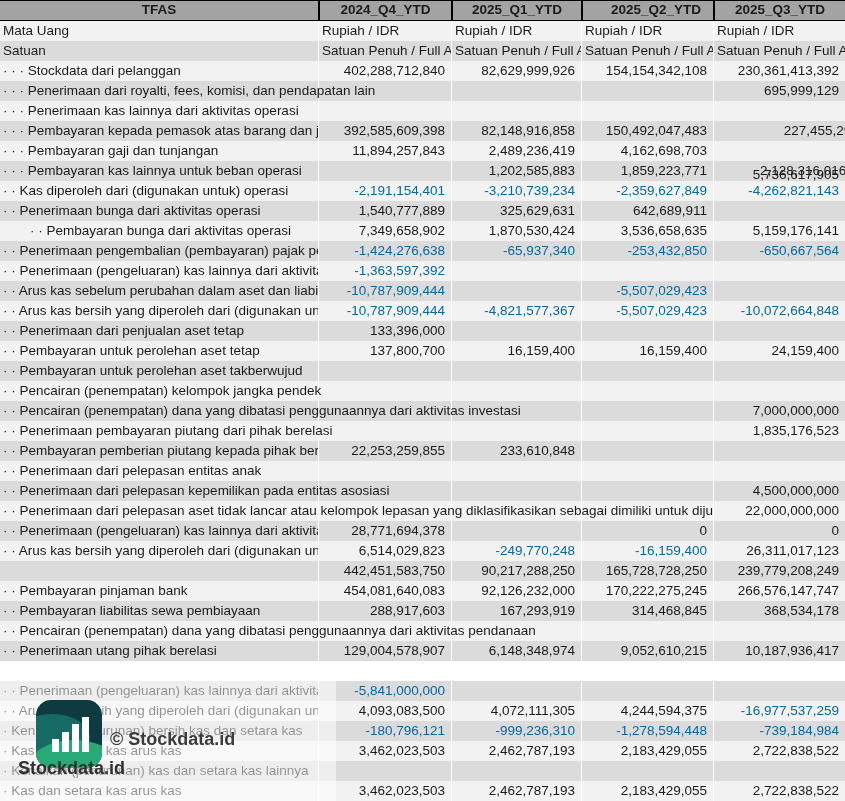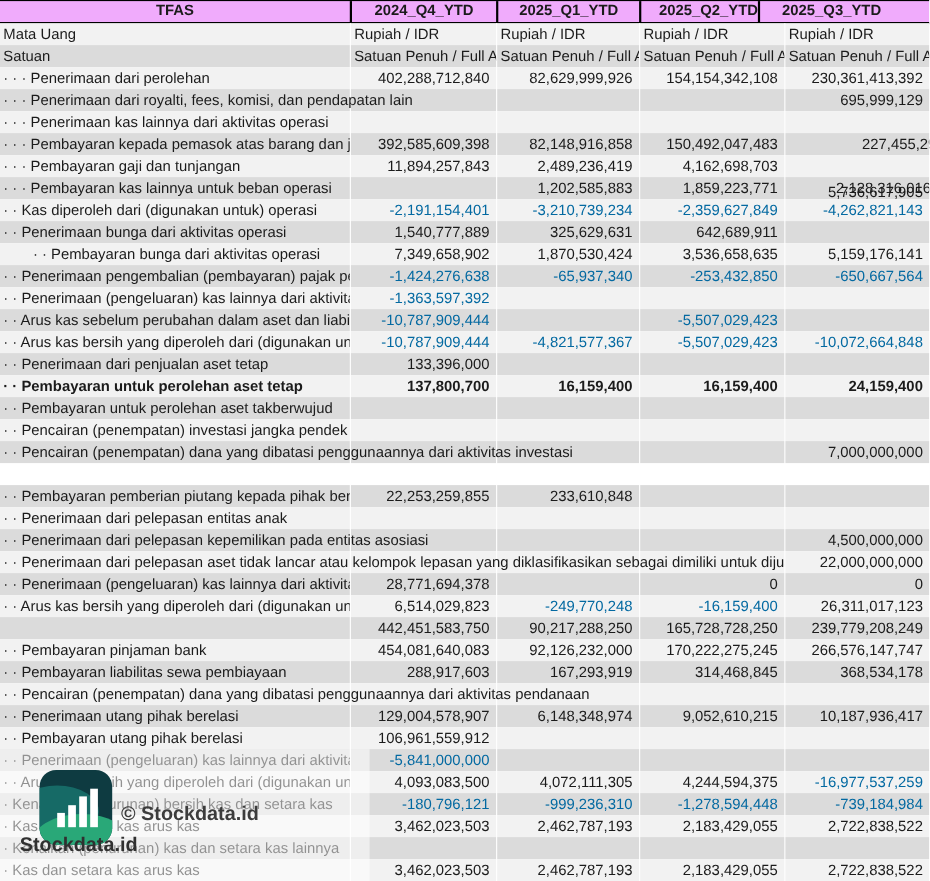--- a/index.html
+++ b/index.html
@@ -1,19 +1,19 @@
 <!DOCTYPE html>
 <html><head>
 <meta charset="utf-8">
 <style>
   html,body{margin:0;padding:0;}
   body{font-family:"Liberation Sans", sans-serif; background:#fff;}
   #app{position:relative; width:845px; height:801px; overflow:hidden; background:#fff; font-size:13.5px; color:#1b1b1b;}
   
-  #hdr{position:absolute; left:0; top:0; width:845px; height:19px; background:#f0abfc; border-top:1px solid #000; border-bottom:2px solid #000; display:flex; font-weight:bold;}
+  #hdr{position:absolute; left:0; top:0; width:845px; height:19px; background:#a3a3a3; border-top:1px solid #000; border-bottom:2px solid #000; display:flex; font-weight:bold;}
   #hdr .hcell{height:19px; line-height:18px; text-align:center; overflow:hidden; white-space:nowrap; box-sizing:border-box;}
   #hdr .hlabel{width:318px;}
   #hdr .hperiod{border-left:2px solid #000;}
   
   #tbody{position:absolute; left:0; top:21px; width:845px; height:780px;}
   .row{position:absolute; left:0; width:845px; height:20px;}
   .row-bg-light{background:#F2F2F2;}
   .row-bg-dark{background:#DBDBDB;}
   .vline{position:absolute; top:0; width:1px; height:780px; background:#FFFFFF; z-index:1;}
   .lbl{position:absolute; left:0; top:0; height:20px; line-height:20px; padding-left:3px; white-space:nowrap; overflow:hidden; z-index:2; box-sizing:border-box;}
@@ -30,21 +30,21 @@
   #wm-brand{position:absolute; left:18px; top:758px; font-size:18px; font-weight:bold; color:#303030; z-index:7; white-space:nowrap;}
 </style>
 </head>
 <body>
 
 <div id="app">
   <div id="hdr">
     <div class="hcell hlabel">TFAS</div>
   <div class="hcell hperiod" style="width: 133px;">2024_Q4_YTD</div>
       <div class="hcell hperiod" style="width: 130px;">2025_Q1_YTD</div>
-      <div class="hcell hperiod" style="width: 108px; padding-left: 16px;">2025_Q2_YTD</div>
+      <div class="hcell hperiod" style="width: 132px; padding-left: 16px;">2025_Q2_YTD</div>
       <div class="hcell hperiod" style="width: 132px;">2025_Q3_YTD</div>
     </div>
   <div id="tbody">
       <div class="vline" style="left: 318px;"></div>
       <div class="vline" style="left: 451px;"></div>
       <div class="vline" style="left: 581px;"></div>
       <div class="vline" style="left: 713px;"></div>
       <div class="row row-bg-light" style="top: 0px;">
         <div class="lbl" style="width: 318px;">Mata Uang</div>
         <div class="val left" style="left: 318px; width: 133px;">Rupiah / IDR</div>
@@ -53,21 +53,21 @@
         <div class="val left" style="left: 713px; width: 132px;">Rupiah / IDR</div>
       </div>
       <div class="row row-bg-dark" style="top: 20px;">
         <div class="lbl" style="width: 318px;">Satuan</div>
         <div class="val left" style="left: 318px; width: 133px;">Satuan Penuh / Full Amount</div>
         <div class="val left" style="left: 451px; width: 130px;">Satuan Penuh / Full Amount</div>
         <div class="val left" style="left: 581px; width: 132px;">Satuan Penuh / Full Amount</div>
         <div class="val left" style="left: 713px; width: 132px;">Satuan Penuh / Full Amount</div>
       </div>
       <div class="row row-bg-light" style="top: 40px;">
-        <div class="lbl" style="width: 318px;">· · · Penerimaan dari perolehan</div>
+        <div class="lbl" style="width: 318px;">· · · Stockdata dari pelanggan</div>
         <div class="val" style="left: 318px; width: 133px;">402,288,712,840</div>
         <div class="val" style="left: 451px; width: 130px;">82,629,999,926</div>
         <div class="val" style="left: 581px; width: 132px;">154,154,342,108</div>
         <div class="val" style="left: 713px; width: 132px;">230,361,413,392</div>
       </div>
       <div class="row row-bg-dark" style="top: 60px;">
         <div class="lbl" style="width: 713px;">· · · Penerimaan dari royalti, fees, komisi, dan pendapatan lain</div>
         <div class="val" style="left: 318px; width: 133px;"></div>
         <div class="val" style="left: 451px; width: 130px;"></div>
         <div class="val" style="left: 581px; width: 132px;"></div>
@@ -150,47 +150,54 @@
         <div class="val neg" style="left: 581px; width: 132px;">-5,507,029,423</div>
         <div class="val neg" style="left: 713px; width: 132px;">-10,072,664,848</div>
       </div>
       <div class="row row-bg-dark" style="top: 300px;">
         <div class="lbl" style="width: 318px;">· · Penerimaan dari penjualan aset tetap</div>
         <div class="val" style="left: 318px; width: 133px;">133,396,000</div>
         <div class="val" style="left: 451px; width: 130px;"></div>
         <div class="val" style="left: 581px; width: 132px;"></div>
         <div class="val" style="left: 713px; width: 132px;"></div>
       </div>
-      <div class="row row-bg-light" style="top: 320px; font-weight: bold;">
+      <div class="row row-bg-light" style="top: 320px;">
         <div class="lbl" style="width: 318px;">· · Pembayaran untuk perolehan aset tetap</div>
         <div class="val" style="left: 318px; width: 133px;">137,800,700</div>
         <div class="val" style="left: 451px; width: 130px;">16,159,400</div>
         <div class="val" style="left: 581px; width: 132px;">16,159,400</div>
         <div class="val" style="left: 713px; width: 132px;">24,159,400</div>
       </div>
       <div class="row row-bg-dark" style="top: 340px;">
         <div class="lbl" style="width: 845px;">· · Pembayaran untuk perolehan aset takberwujud</div>
         <div class="val" style="left: 318px; width: 133px;"></div>
         <div class="val" style="left: 451px; width: 130px;"></div>
         <div class="val" style="left: 581px; width: 132px;"></div>
         <div class="val" style="left: 713px; width: 132px;"></div>
       </div>
       <div class="row row-bg-light" style="top: 360px;">
-        <div class="lbl" style="width: 845px;">· · Pencairan (penempatan) investasi jangka pendek</div>
+        <div class="lbl" style="width: 845px;">· · Pencairan (penempatan) kelompok jangka pendek</div>
         <div class="val" style="left: 318px; width: 133px;"></div>
         <div class="val" style="left: 451px; width: 130px;"></div>
         <div class="val" style="left: 581px; width: 132px;"></div>
         <div class="val" style="left: 713px; width: 132px;"></div>
       </div>
       <div class="row row-bg-dark" style="top: 380px;">
         <div class="lbl" style="width: 713px;">· · Pencairan (penempatan) dana yang dibatasi penggunaannya dari aktivitas investasi</div>
         <div class="val" style="left: 318px; width: 133px;"></div>
         <div class="val" style="left: 451px; width: 130px;"></div>
         <div class="val" style="left: 581px; width: 132px;"></div>
         <div class="val" style="left: 713px; width: 132px;">7,000,000,000</div>
+      </div>
+      <div class="row row-bg-light" style="top: 400px;">
+        <div class="lbl" style="width: 713px;">· · Penerimaan pembayaran piutang dari pihak berelasi</div>
+        <div class="val" style="left: 318px; width: 133px;"></div>
+        <div class="val" style="left: 451px; width: 130px;"></div>
+        <div class="val" style="left: 581px; width: 132px;"></div>
+        <div class="val" style="left: 713px; width: 132px;">1,835,176,523</div>
       </div>
       <div class="row row-bg-dark" style="top: 420px;">
         <div class="lbl" style="width: 318px;">· · Pembayaran pemberian piutang kepada pihak berelasi</div>
         <div class="val" style="left: 318px; width: 133px;">22,253,259,855</div>
         <div class="val" style="left: 451px; width: 130px;">233,610,848</div>
         <div class="val" style="left: 581px; width: 132px;"></div>
         <div class="val" style="left: 713px; width: 132px;"></div>
       </div>
       <div class="row row-bg-light" style="top: 440px;">
         <div class="lbl" style="width: 845px;">· · Penerimaan dari pelepasan entitas anak</div>
@@ -253,27 +260,20 @@
         <div class="val" style="left: 451px; width: 130px;"></div>
         <div class="val" style="left: 581px; width: 132px;"></div>
         <div class="val" style="left: 713px; width: 132px;"></div>
       </div>
       <div class="row row-bg-dark" style="top: 620px;">
         <div class="lbl" style="width: 318px;">· · Penerimaan utang pihak berelasi</div>
         <div class="val" style="left: 318px; width: 133px;">129,004,578,907</div>
         <div class="val" style="left: 451px; width: 130px;">6,148,348,974</div>
         <div class="val" style="left: 581px; width: 132px;">9,052,610,215</div>
         <div class="val" style="left: 713px; width: 132px;">10,187,936,417</div>
-      </div>
-      <div class="row row-bg-light" style="top: 640px;">
-        <div class="lbl" style="width: 318px;">· · Pembayaran utang pihak berelasi</div>
-        <div class="val" style="left: 318px; width: 133px;">106,961,559,912</div>
-        <div class="val" style="left: 451px; width: 130px;"></div>
-        <div class="val" style="left: 581px; width: 132px;"></div>
-        <div class="val" style="left: 713px; width: 132px;"></div>
       </div>
       <div class="row row-bg-dark" style="top: 660px;">
         <div class="lbl" style="width: 318px;">· · Penerimaan (pengeluaran) kas lainnya dari aktivitas pendanaan</div>
         <div class="val neg" style="left: 318px; width: 133px;">-5,841,000,000</div>
         <div class="val" style="left: 451px; width: 130px;"></div>
         <div class="val" style="left: 581px; width: 132px;"></div>
         <div class="val" style="left: 713px; width: 132px;"></div>
       </div>
       <div class="row row-bg-light" style="top: 680px;">
         <div class="lbl" style="width: 318px;">· · Arus kas bersih yang diperoleh dari (digunakan untuk) aktivitas pendanaan</div>

